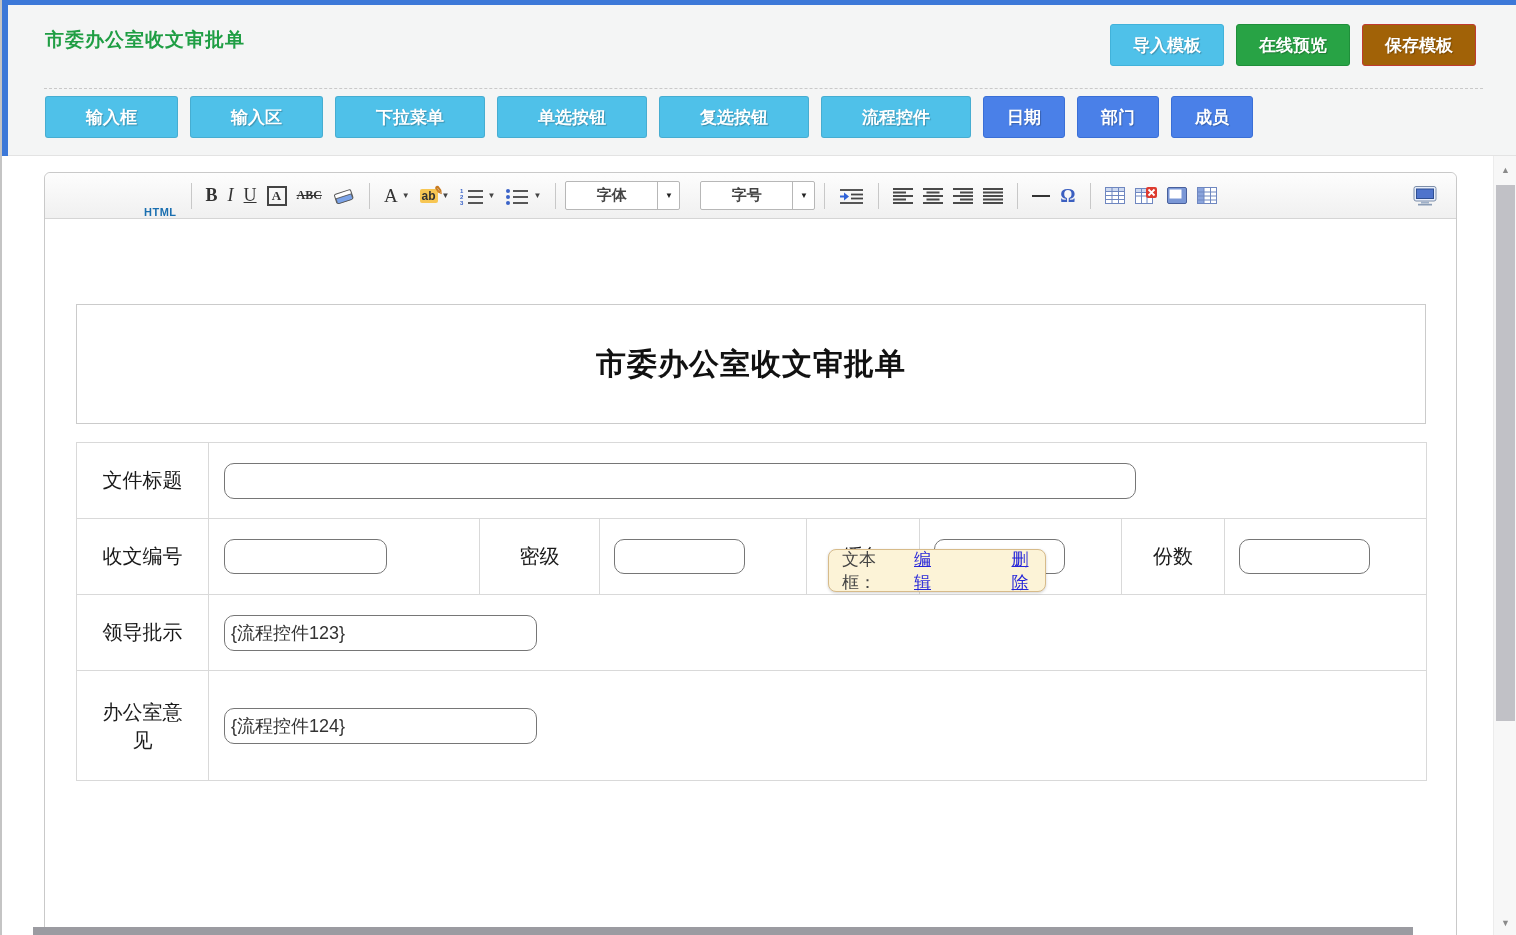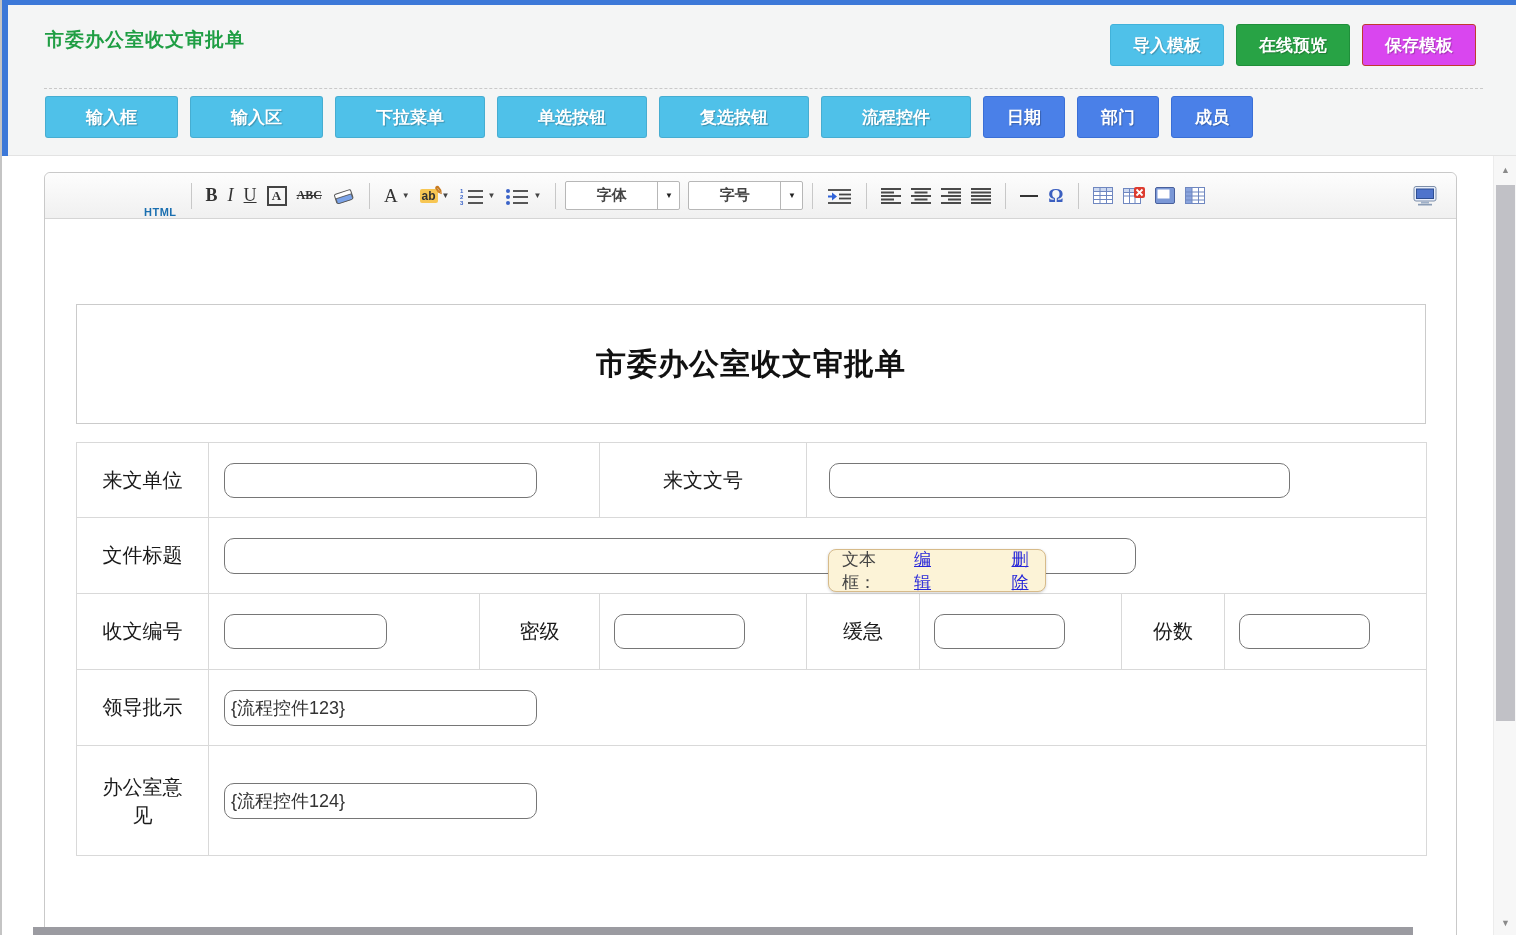--- a/index.html
+++ b/index.html
@@ -16,21 +16,21 @@
   #header { left:8px; top:5px; width:1508px; height:151px; background:#f4f5f5;
     border-bottom:1px solid #e3e3e3; }
   #page-title { position:absolute; left:37px; top:22px; font-size:19px; font-weight:bold;
     color:#1f9e44; font-family:"Liberation Serif", serif; letter-spacing:1px; }
   #header-actions { position:absolute; right:40px; top:19px; display:flex; gap:12px; }
   .action-btn { height:42px; padding:0 22px; border:1px solid rgba(0,0,0,0.12); border-radius:3px;
     color:#fff; font-size:17px; font-weight:bold; cursor:pointer;
     text-shadow:1px 1px 1px rgba(0,0,0,0.25); font-family:"Liberation Sans",sans-serif; }
   .btn-cyan  { background:#4fc1e9; border-color:#41b2da; }
   .btn-green { background:#28a345; border-color:#1f8f3a; }
-  .btn-red   { background:#d946ef; border-color:#c03a30; }
+  .btn-red   { background:#a16207; border-color:#c03a30; }
   #dashed-divider { position:absolute; left:36px; right:33px; top:83px;
     border-top:1px dashed #c9c9c9; }
   #component-row { position:absolute; left:37px; top:91px; display:flex; gap:12px; }
   .comp-btn { height:42px; padding:0 40px; border:1px solid rgba(0,0,0,0.10); border-radius:3px;
     color:#fff; font-size:17px; font-weight:bold; cursor:pointer;
     text-shadow:1px 1px 1px rgba(0,0,0,0.25); background:#4fc1e9; }
   .comp-btn.blue { background:#4a80e8; border-color:#3a6fd6; padding:0 23px; }
 
   
   #content { left:8px; top:156px; width:1485px; height:779px; background:#fff; }
@@ -198,21 +198,21 @@
         <span class="caret">▼</span>
       </div>
       <div class="tb-sep"></div>
 
       <div class="tb-select">
         <span class="sel-text">字体</span>
         <span class="sel-arrow">
             <span>▼</span>
           </span>
       </div>
-      <div class="tb-select" style="margin-left:8px">
+      <div class="tb-select" style="margin-left:20px">
         <span class="sel-text">字号</span>
         <span class="sel-arrow">
             <span>▼</span>
           </span>
       </div>
       <div class="tb-sep"></div>
 
       <div class="tb-item">
         <svg width="25" height="16" viewBox="0 0 25 16">
           <line x1="1" y1="2" x2="24" y2="2" stroke="#444" stroke-width="1.8"></line>
@@ -326,26 +326,20 @@
         <col style="width:132px">
           <col style="width:271px">
           <col style="width:120px">
           <col style="width:207px">
         <col style="width:113px">
           <col style="width:202px">
           <col style="width:103px">
           <col style="width:202px">
       </colgroup>
       <tbody>
-          <tr class="r1">
-        <td class="lbl">来文单位</td>
-        <td colspan="2"><input class="fld ml15" style="width: 313px;" value=""></td>
-        <td class="lbl">来文文号</td>
-        <td colspan="4"><input class="fld ml22" style="width: 461px;" value=""></td>
-      </tr>
       <tr class="rr">
         <td class="lbl">文件标题</td>
         <td colspan="7"><input class="fld ml15" style="width: 912px; height: 36px;" value=""></td>
       </tr>
       <tr class="rr">
         <td class="lbl">收文编号</td>
         <td><input class="fld ml15" style="width: 163px;" value=""></td>
         <td class="lbl">密级</td>
         <td><input class="fld ml14" style="width: 131px;" value=""></td>
         <td class="lbl">缓急</td>

